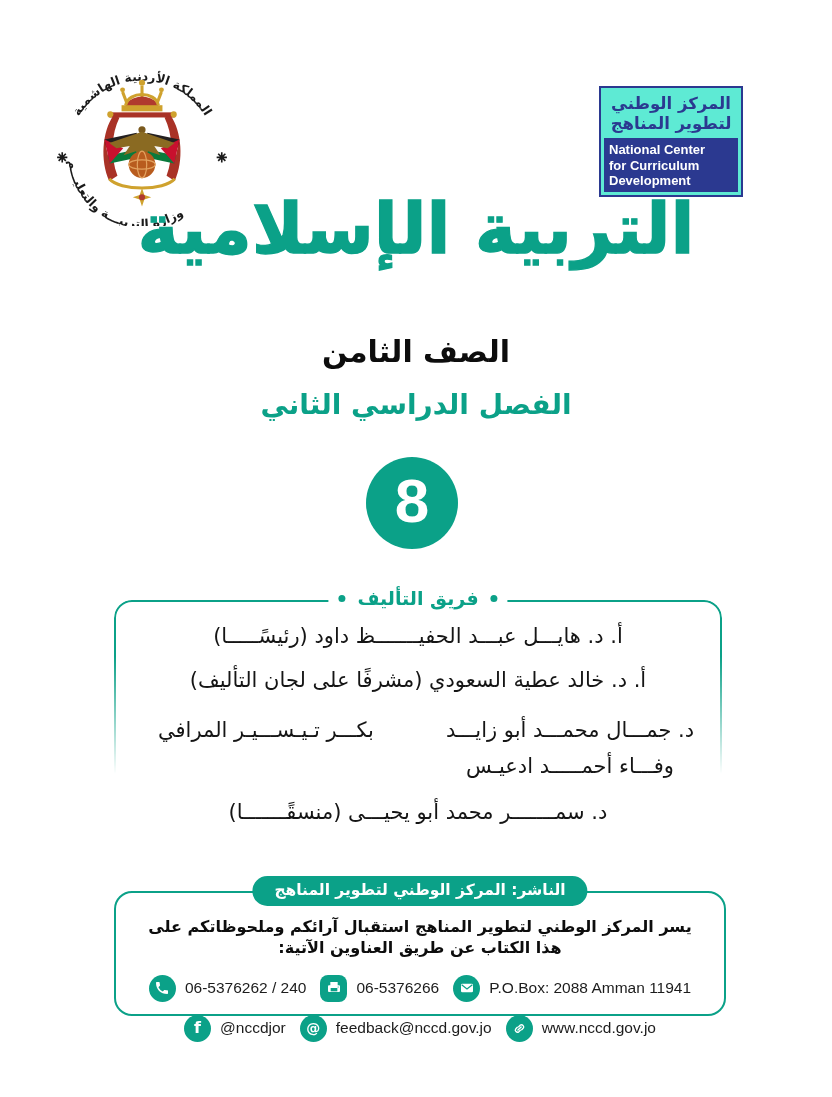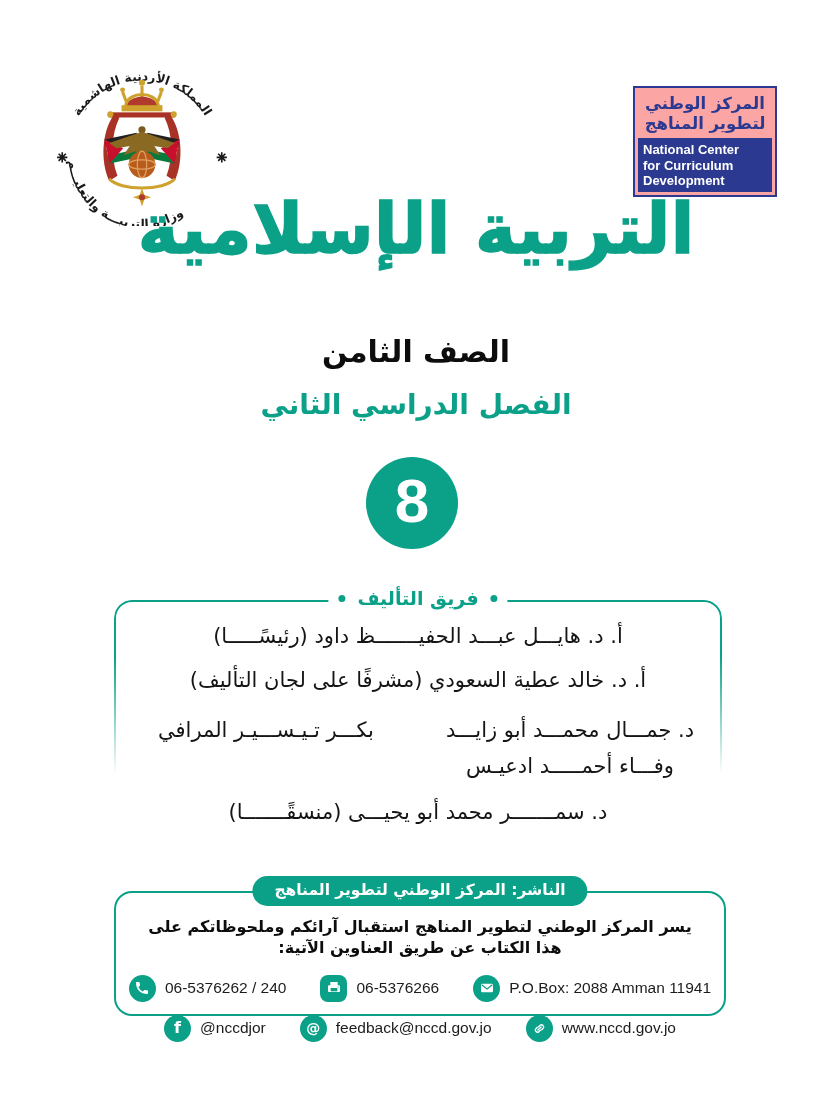--- a/index.html
+++ b/index.html
@@ -12,21 +12,21 @@
     width:832px;height:1097px;position:relative;background:#ffffff;
     font-family:"DejaVu Sans", sans-serif;color:var(--ink);overflow:hidden;
   }
   .page{position:absolute;inset:0;}
 
   
   .emblem{position:absolute;left:52px;top:56px;width:180px;height:170px;}
 
   .nccd-logo{
     position:absolute;left:599px;top:86px;width:134px;
-    border:2px solid var(--navy);background:#fca5a5;padding:3px;margin-left:34px;
+    border:2px solid var(--navy);background:#5eead4;padding:3px;
   }
   .nccd-ar{color:var(--navy);text-align:center;font-weight:bold;
     font-size:16.5px;line-height:1.22;padding:3px 0 4px;direction:rtl;}
   .nccd-en{background:var(--navy);color:#fff;font-weight:bold;
     font-family:"Liberation Sans", sans-serif;font-size:13px;line-height:1.18;
     padding:4px 5px;text-align:left;}
 
   
   .main-title{
     position:absolute;top:188px;left:0;right:0;margin:0;text-align:center;
@@ -83,21 +83,21 @@
     position:absolute;top:-17px;left:50%;transform:translateX(-50%);
     background:var(--green);color:#fff;font-size:15.5px;font-weight:bold;
     padding:5px 22px 7px;border-radius:16px;white-space:nowrap;
   }
   .msg{
     margin:24px 18px 16px;text-align:center;font-size:16px;font-weight:bold;
     color:#0d0d0d;line-height:1.3;
   }
   .c-row{
     direction:ltr;display:flex;justify-content:center;align-items:center;
-    gap:34px;margin-top:13px;
+    gap:14px;margin-top:13px;
   }
   .c-item{display:flex;align-items:center;gap:9px;}
   .c-item .txt{
     font-family:"Liberation Sans", sans-serif;font-size:15.5px;color:#1c1c1c;
   }
   .c-icon{
     width:27px;height:27px;border-radius:50%;background:var(--green);
     display:flex;align-items:center;justify-content:center;flex:0 0 27px;
     color:#fff;font-weight:bold;
   }

